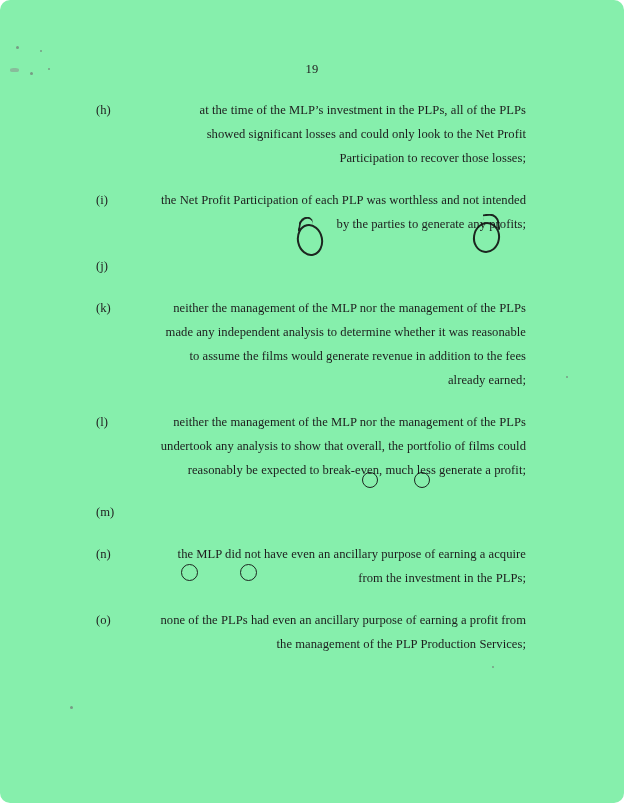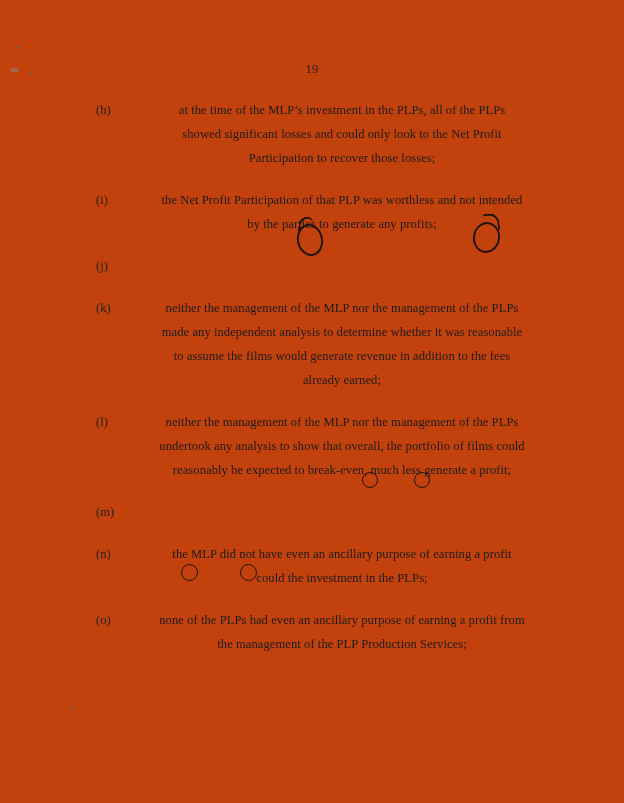--- a/index.html
+++ b/index.html
@@ -13,21 +13,22 @@
     font-family: "Liberation Serif", serif;
     color: #1a1a1a;
     position: relative;
     overflow: hidden;
   }
 
   
   .page {
     position: absolute;
     inset: 0;
-    background: #c2410c;
+    background: #86efac;
+    border-radius: 10px;
   }
 
   .page-number {
     position: absolute;
     top: 62px;
     left: 0;
     width: 624px;
     text-align: center;
     font-size: 12.5px;
     color: #222;
@@ -51,21 +52,21 @@
     flex: 0 0 62px;
     font-size: 12.6px;
     line-height: 24px;
     color: #232323;
   }
   .text {
     flex: 1 1 auto;
     font-size: 12.6px;
     line-height: 24px;
     color: #1d1d1d;
-    text-align: center;
+    text-align: right;
     letter-spacing: 0.05px;
   }
 
   
   .ink {
     position: absolute;
     border: 1.6px solid #111;
     border-radius: 50%;
     pointer-events: none;
     opacity: 0.9;
@@ -135,21 +136,21 @@
 
   <div class="body-block">
 
     <div class="para">
       <div class="marker">(h)</div>
       <div class="text">at the time of the MLP’s investment in the PLPs, all of the PLPs showed significant losses and could only look to the Net Profit Participation to recover those losses;</div>
     </div>
 
     <div class="para">
       <div class="marker">(i)</div>
-      <div class="text">the Net Profit Participation of that PLP was worthless and not intended by the parties to generate any profits;</div>
+      <div class="text">the Net Profit Participation of each PLP was worthless and not intended by the parties to generate any profits;</div>
     </div>
 
     <div class="para">
       <div class="marker">(j)</div>
     </div>
 
     <div class="para">
       <div class="marker">(k)</div>
       <div class="text">neither the management of the MLP nor the management of the PLPs made any independent analysis to determine whether it was reasonable to assume the films would generate revenue in addition to the fees already earned;</div>
     </div>
@@ -158,21 +159,21 @@
       <div class="marker">(l)</div>
       <div class="text">neither the management of the MLP nor the management of the PLPs undertook any analysis to show that overall, the portfolio of films could reasonably be expected to break-even, much less generate a profit;</div>
     </div>
 
     <div class="para">
       <div class="marker">(m)</div>
     </div>
 
     <div class="para">
       <div class="marker">(n)</div>
-      <div class="text">the MLP did not have even an ancillary purpose of earning a profit could the investment in the PLPs;</div>
+      <div class="text">the MLP did not have even an ancillary purpose of earning a acquire from the investment in the PLPs;</div>
     </div>
 
     <div class="para">
       <div class="marker">(o)</div>
       <div class="text">none of the PLPs had even an ancillary purpose of earning a profit from the management of the PLP Production Services;</div>
     </div>
 
   </div>
 
   <div class="ink ink-lg-1 tilt"></div>

